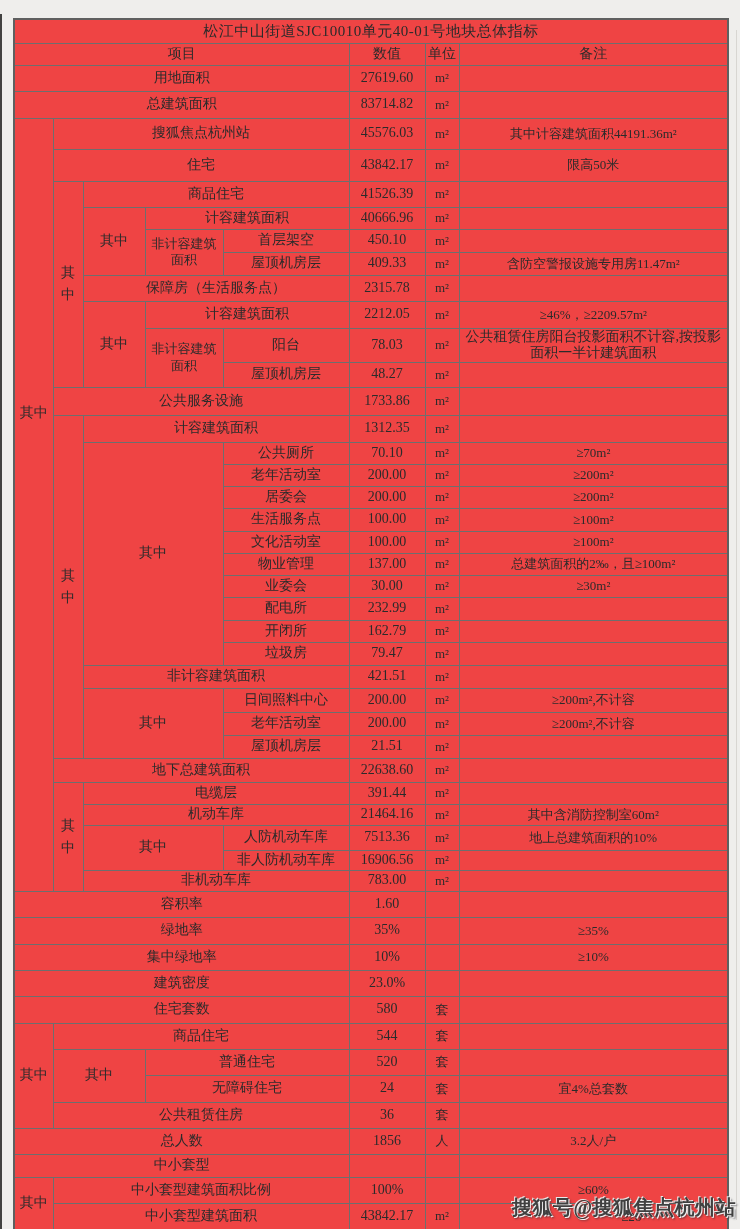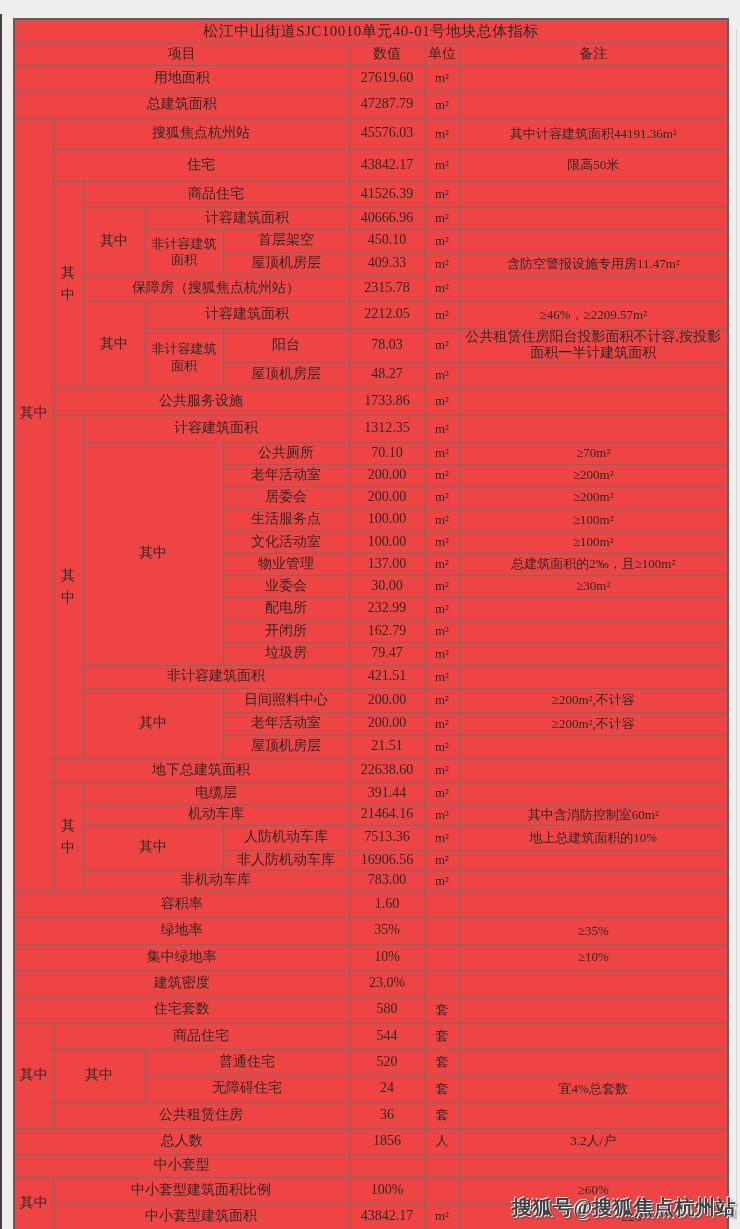--- a/index.html
+++ b/index.html
@@ -79,21 +79,21 @@
 
 <tr style="height:26px">
   <td colspan="5">用地面积</td>
   <td class="val">27619.60</td>
   <td class="unt">m²</td>
   <td class="rem"></td>
 </tr>
 
 <tr style="height:27px">
   <td colspan="5">总建筑面积</td>
-  <td class="val">47287.79</td>
+  <td class="val">83714.82</td>
   <td class="unt">m²</td>
   <td class="rem"></td>
 </tr>
 
 <tr style="height:31px">
   <td class="gA-top" rowspan="32"><span>其中</span></td>
   <td colspan="4">搜狐焦点杭州站</td>
   <td class="val">45576.03</td>
   <td class="unt">m²</td>
   <td class="rem">其中计容建筑面积44191.36m²</td>
@@ -131,21 +131,21 @@
 </tr>
 
 <tr style="height:23px">
   <td>屋顶机房层</td>
   <td class="val">409.33</td>
   <td class="unt">m²</td>
   <td class="rem">含防空警报设施专用房11.47m²</td>
 </tr>
 
 <tr style="height:26px">
-  <td colspan="3">保障房（搜狐焦点杭州站）</td>
+  <td colspan="3">保障房（生活服务点）</td>
   <td class="val">2315.78</td>
   <td class="unt">m²</td>
   <td class="rem"></td>
 </tr>
 
 <tr style="height:27px">
   <td rowspan="3"><span>其中</span></td>
   <td colspan="2">计容建筑面积</td>
   <td class="val">2212.05</td>
   <td class="unt">m²</td>

